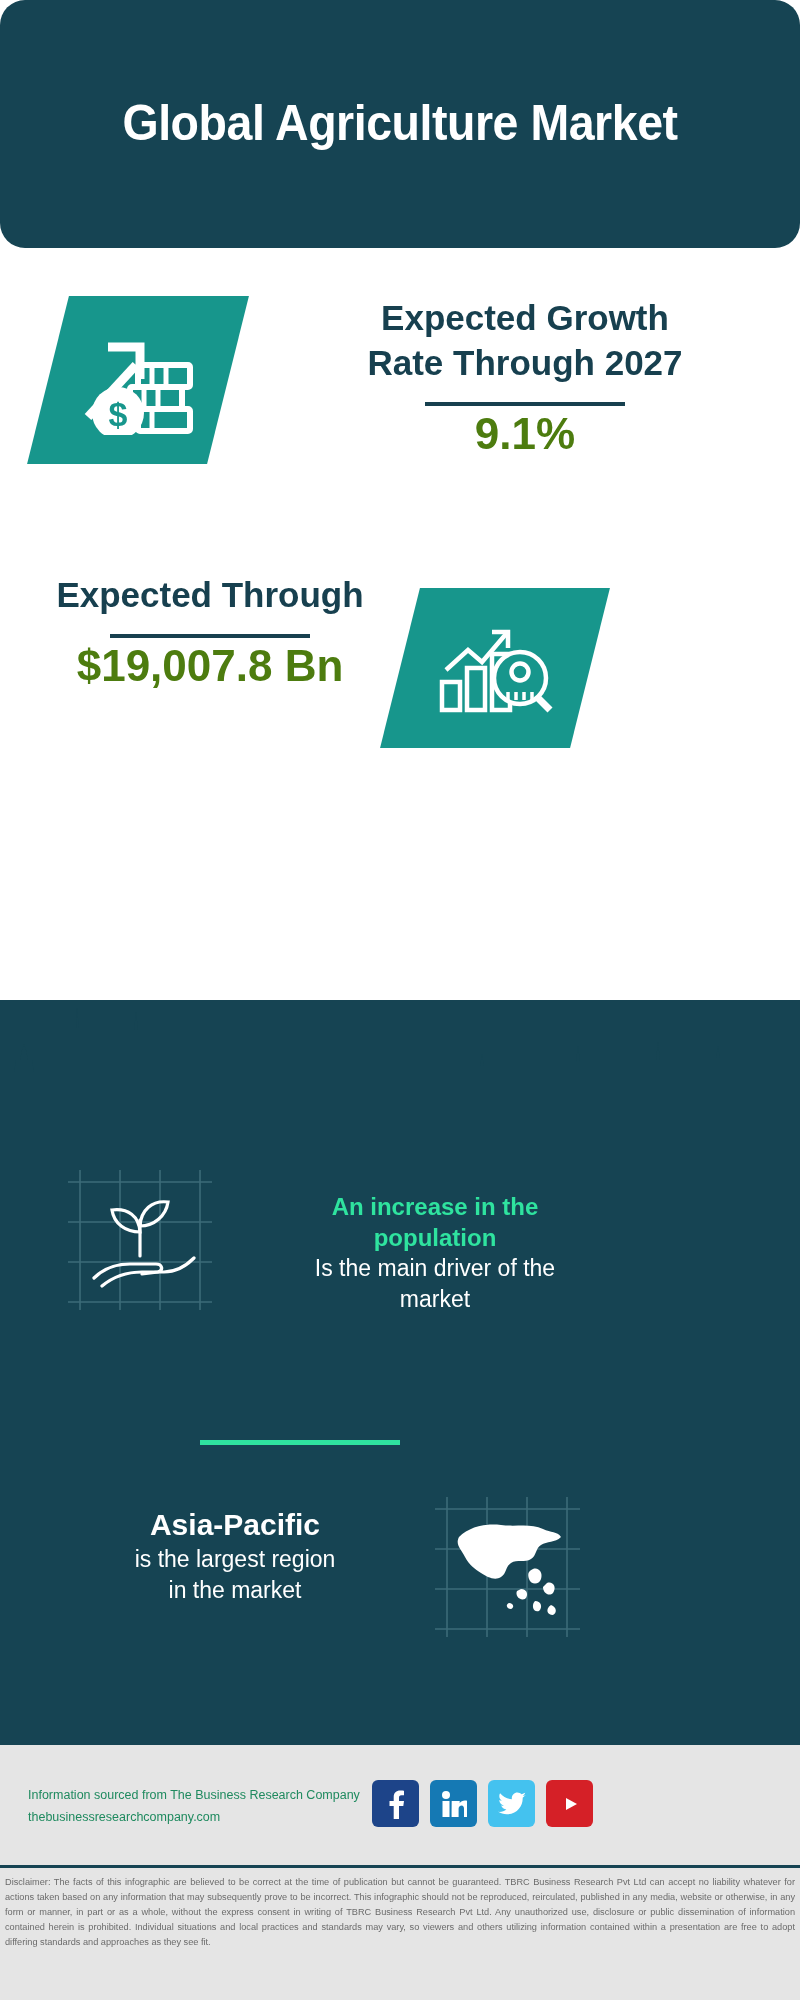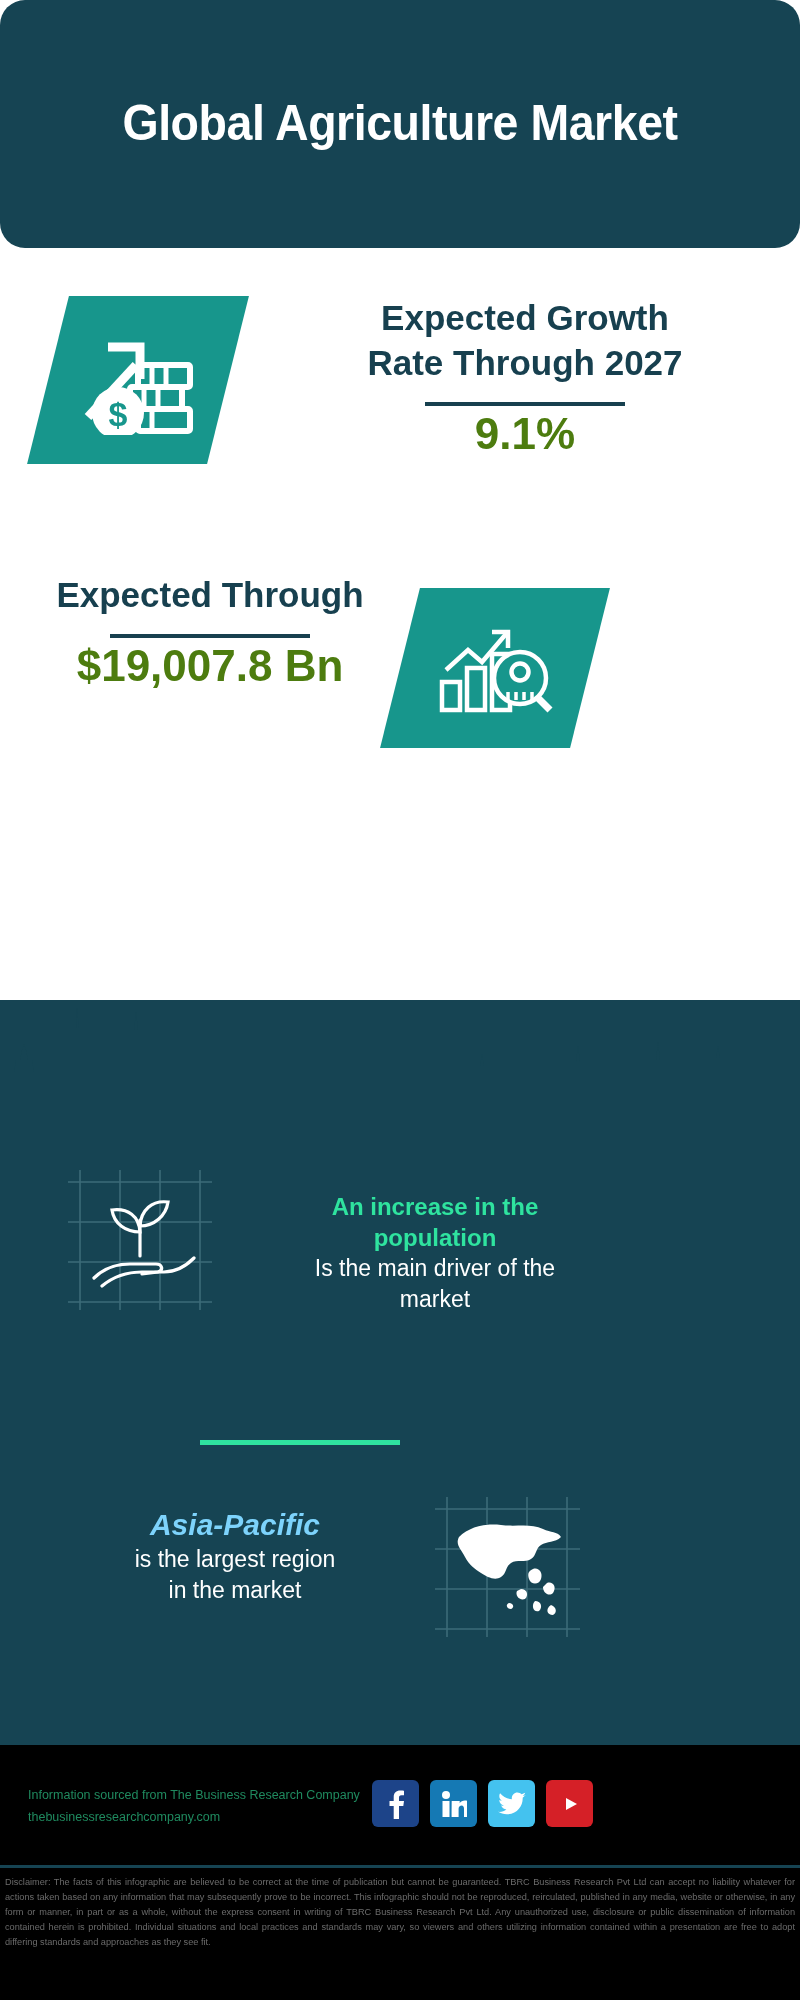--- a/index.html
+++ b/index.html
@@ -68,28 +68,27 @@
   }
 
   .mid-rule {
     position:absolute; left:200px; top:440px; width:200px; height:5px;
     background:#2fe39f;
   }
 
   .apac-row { position:absolute; left:0; top:495px; width:800px; height:200px; }
   .apac-text { position:absolute; left:40px; top:10px; width:390px; text-align:center; }
   .apac-head {
-    color:#7dd3fc; font-size:30px; font-weight:bold; line-height:1.3;
-    font-family:"Liberation Sans Narrow","Liberation Sans", sans-serif;
-    font-style:italic;
+    color:#ffffff; font-size:30px; font-weight:bold; line-height:1.3;
+    font-family:"Liberation Sans Narrow","Liberation Sans", sans-serif;
   }
   .map-icon { position:absolute; left:425px; top:-10px; width:165px; height:165px; }
 
   
-  .footer { position:absolute; left:0; top:1745px; width:800px; height:255px; background:#000000; }
+  .footer { position:absolute; left:0; top:1745px; width:800px; height:255px; background:#e5e5e5; }
   .src-wrap { position:absolute; left:28px; top:40px; width:420px; }
   .src-line {
     color:#1f8a5f; font-size:12.5px; line-height:1.75;
     font-family:"Liberation Sans Narrow","Liberation Sans", sans-serif;
   }
   .social { position:absolute; left:372px; top:35px; display:flex; gap:11px; }
   .sbtn {
     width:47px; height:47px; border-radius:6px;
     display:flex; align-items:center; justify-content:center;
   }

